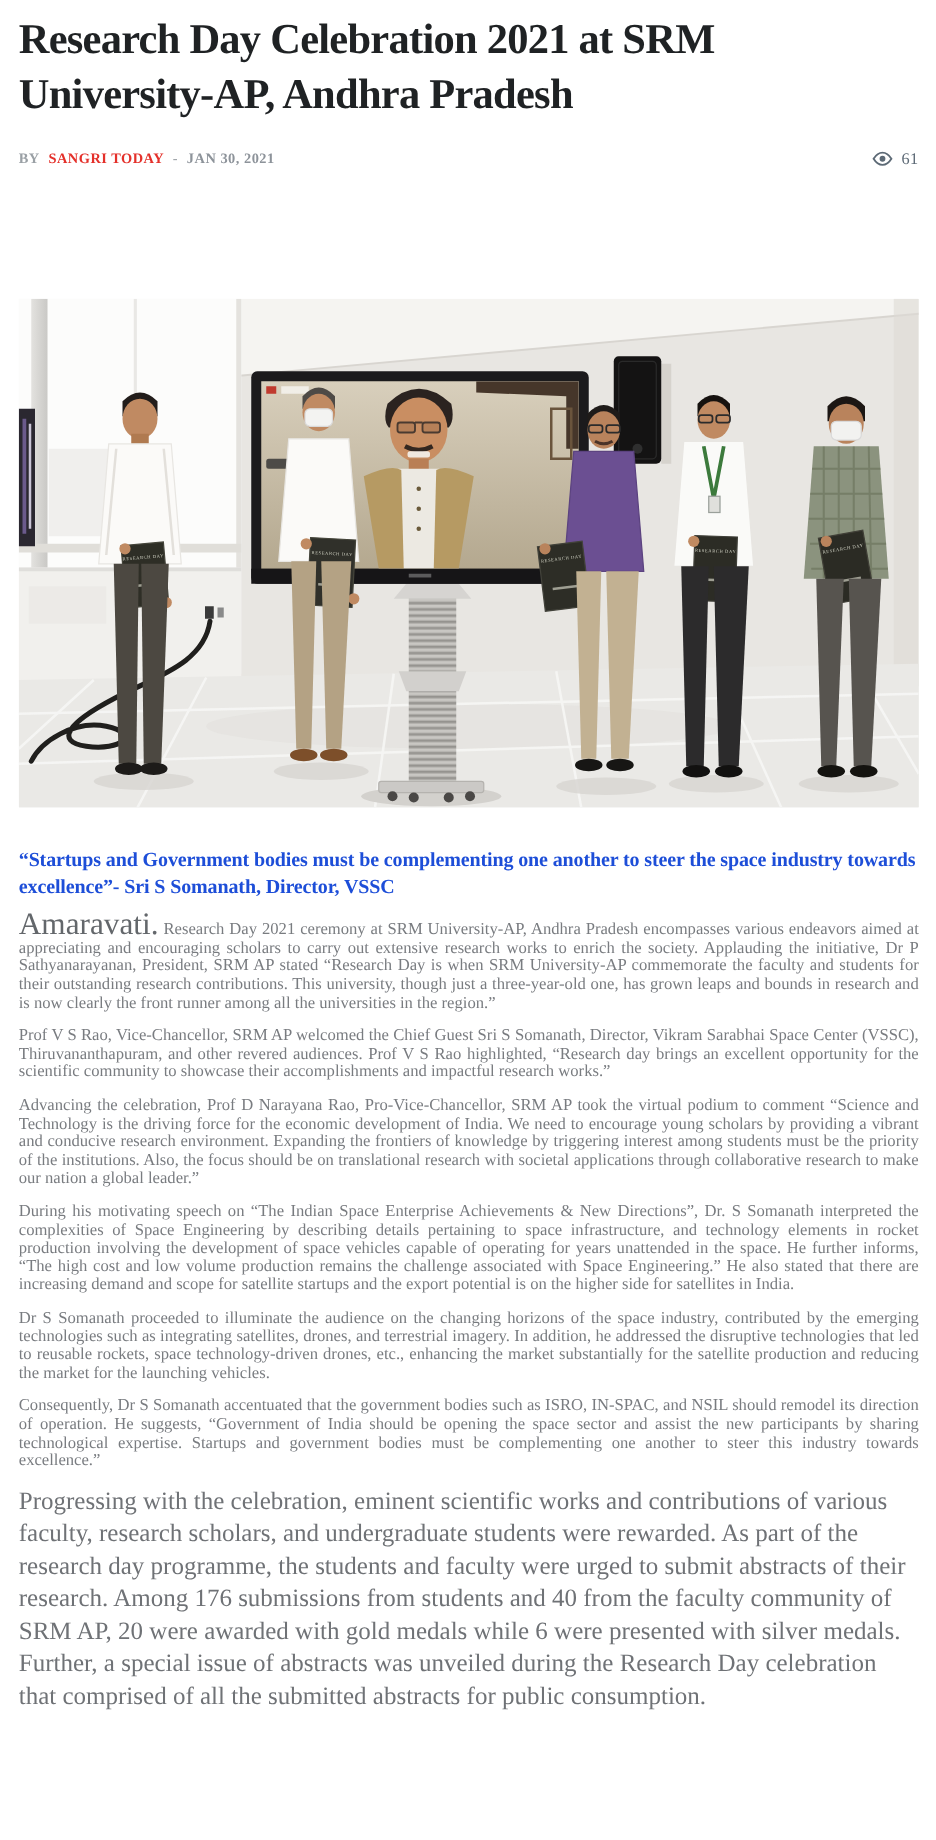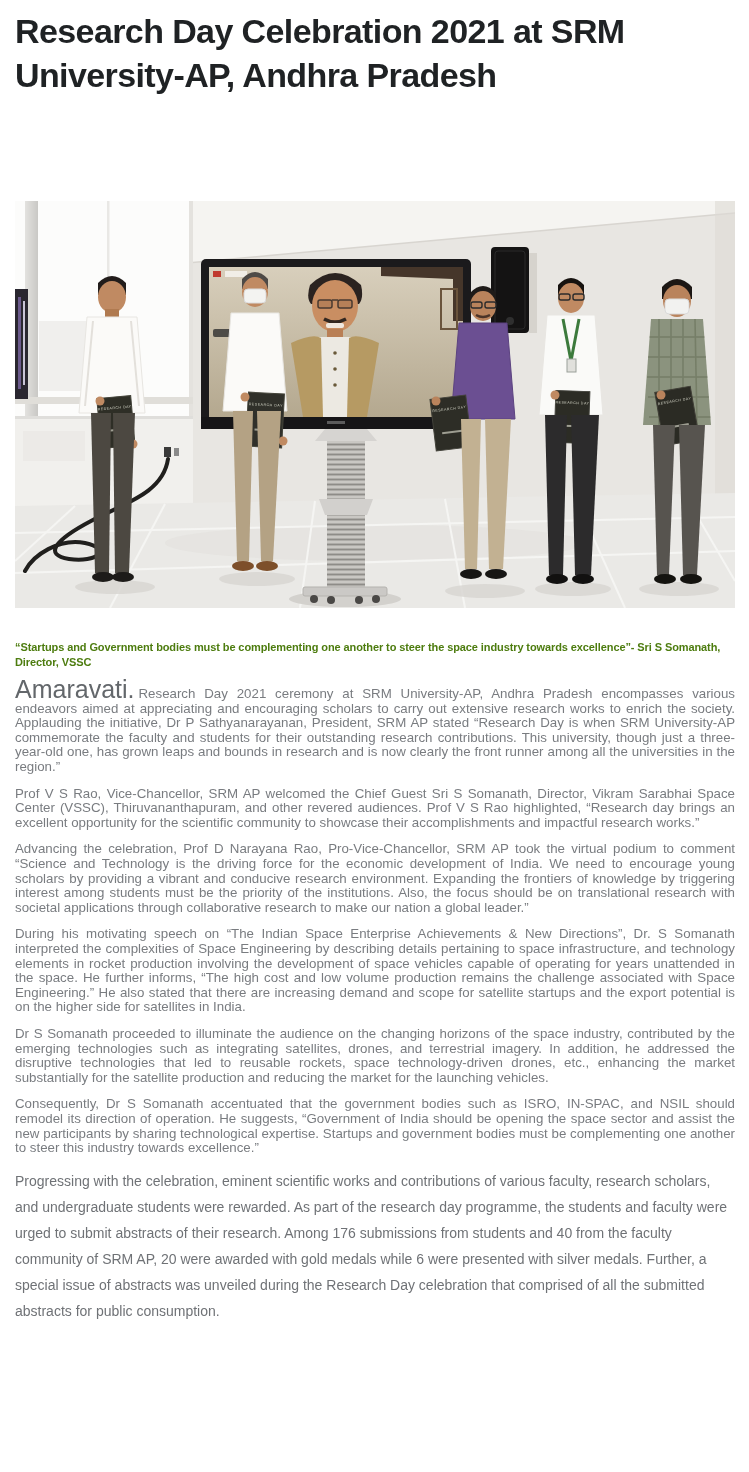--- a/index.html
+++ b/index.html
@@ -1,41 +1,56 @@
 <!DOCTYPE html>
 <html><head>
 <meta charset="utf-8">
 <style>
   html,body{margin:0;padding:0;background:#ffffff;}
-  .page{width:749px;height:1472px;overflow:hidden;background:#fff;font-family:Liberation Sans, sans-serif;}
+  .page{width:749px;height:1472px;overflow:hidden;background:#fff;font-family:Liberation Serif, serif;}
   .container{padding:0 14px 0 15px;}
   h1.title{font-size:34px;line-height:1.28;letter-spacing:-0.6px;color:#1f2224;font-weight:700;margin:10px 0 0 0;max-width:705px;}
   .byline-row{display:flex;justify-content:space-between;align-items:center;margin-top:22px;font-size:11.5px;font-weight:700;letter-spacing:.4px;}
   .byline-left{display:flex;align-items:center;gap:7px;}
   .by-label{color:#9aa0a5;}
   .author{color:#e4302a;text-decoration:none;cursor:pointer;}
   .sep{color:#9aa0a5;font-weight:400;}
   .date{color:#8d939a;}
   .views{display:flex;align-items:center;gap:6px;color:#5d6a76;font-size:13px;font-weight:400;}
   .hero{margin:104px 0 0 0;padding:0;}
   .hero svg{display:block;}
   .article-text{margin-top:32px;}
-  h2.subhead{font-size:11px;line-height:1.32;letter-spacing:-0.1px;color:#4d7c0f;font-weight:700;margin:0 0 13px 0;}
+  h2.subhead{font-size:16px;line-height:1.32;letter-spacing:-0.1px;color:#1d4ed8;font-weight:700;margin:0 0 13px 0;}
   p.body-par{font-size:13.3px;line-height:14.6px;color:#797c80;text-align:justify;margin:0 0 12px 0;}
   .lead{font-size:25px;color:#63676b;margin-right:4px;}
-  p.closing-par{font-size:14px;line-height:26px;color:#6f7276;text-align:left;margin:8px 0 0 0;}
+  p.closing-par{font-size:20px;line-height:26px;color:#6f7276;text-align:left;margin:8px 0 0 0;}
 </style>
 </head>
 <body>
 
 <div class="page">
   <div class="container">
 
     <h1 class="title">Research Day Celebration 2021 at SRM University-AP, Andhra Pradesh</h1>
 
+    <div class="byline-row">
+      <div class="byline-left">
+        <span class="by-label">BY</span>
+        <a class="author">SANGRI TODAY</a>
+        <span class="sep">-</span>
+        <span class="date">JAN 30, 2021</span>
+      </div>
+      <div class="views">
+        <svg width="18" height="12" viewBox="0 0 24 16">
+          <path d="M12 1.5C6.5 1.5 2.5 8 2.5 8s4 6.5 9.5 6.5S21.5 8 21.5 8 17.5 1.5 12 1.5z" fill="none" stroke="#5d6a76" stroke-width="2"></path>
+          <circle cx="12" cy="8" r="3.1" fill="#5d6a76"></circle>
+        </svg>
+        <span>61</span>
+      </div>
+    </div>
 
     <figure class="hero">
       <svg width="720" height="407" viewBox="0 0 720 407">
         <defs>
           <linearGradient id="screenGrad" x1="0" y1="0" x2="0" y2="1">
             <stop offset="0" stop-color="#d8cfbc"></stop>
               <stop offset="1" stop-color="#b4a88f"></stop>
           </linearGradient>
           <linearGradient id="mullGrad" x1="0" y1="0" x2="1" y2="0">
             <stop offset="0" stop-color="#e3e2df"></stop>

